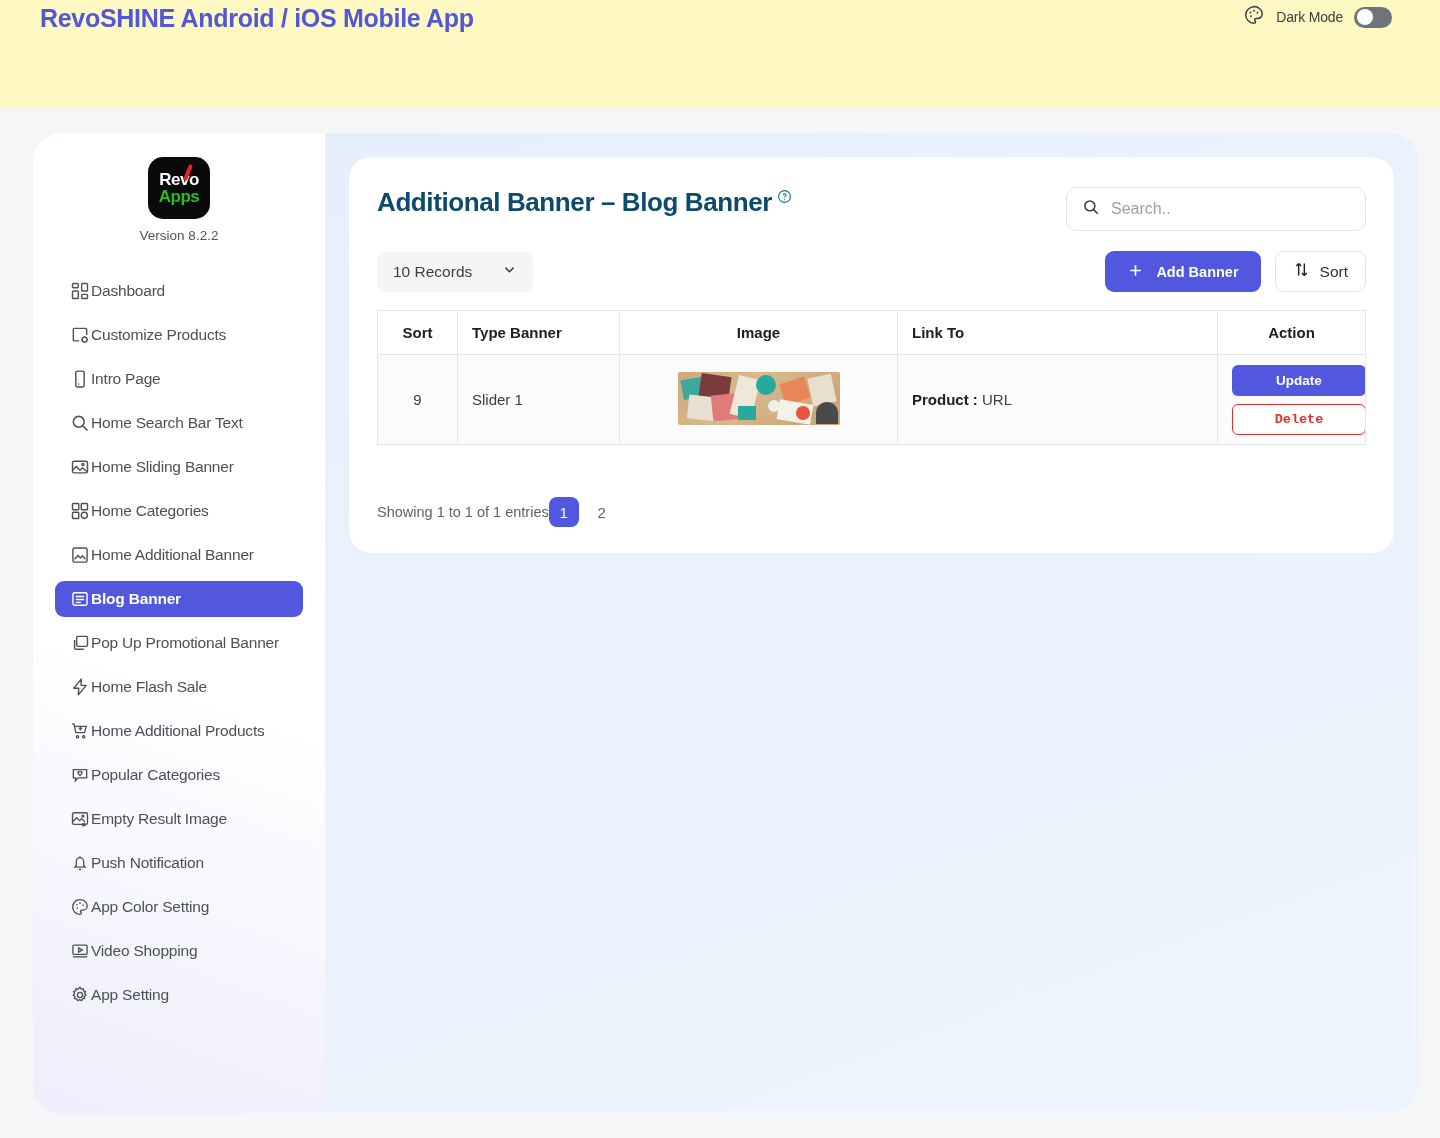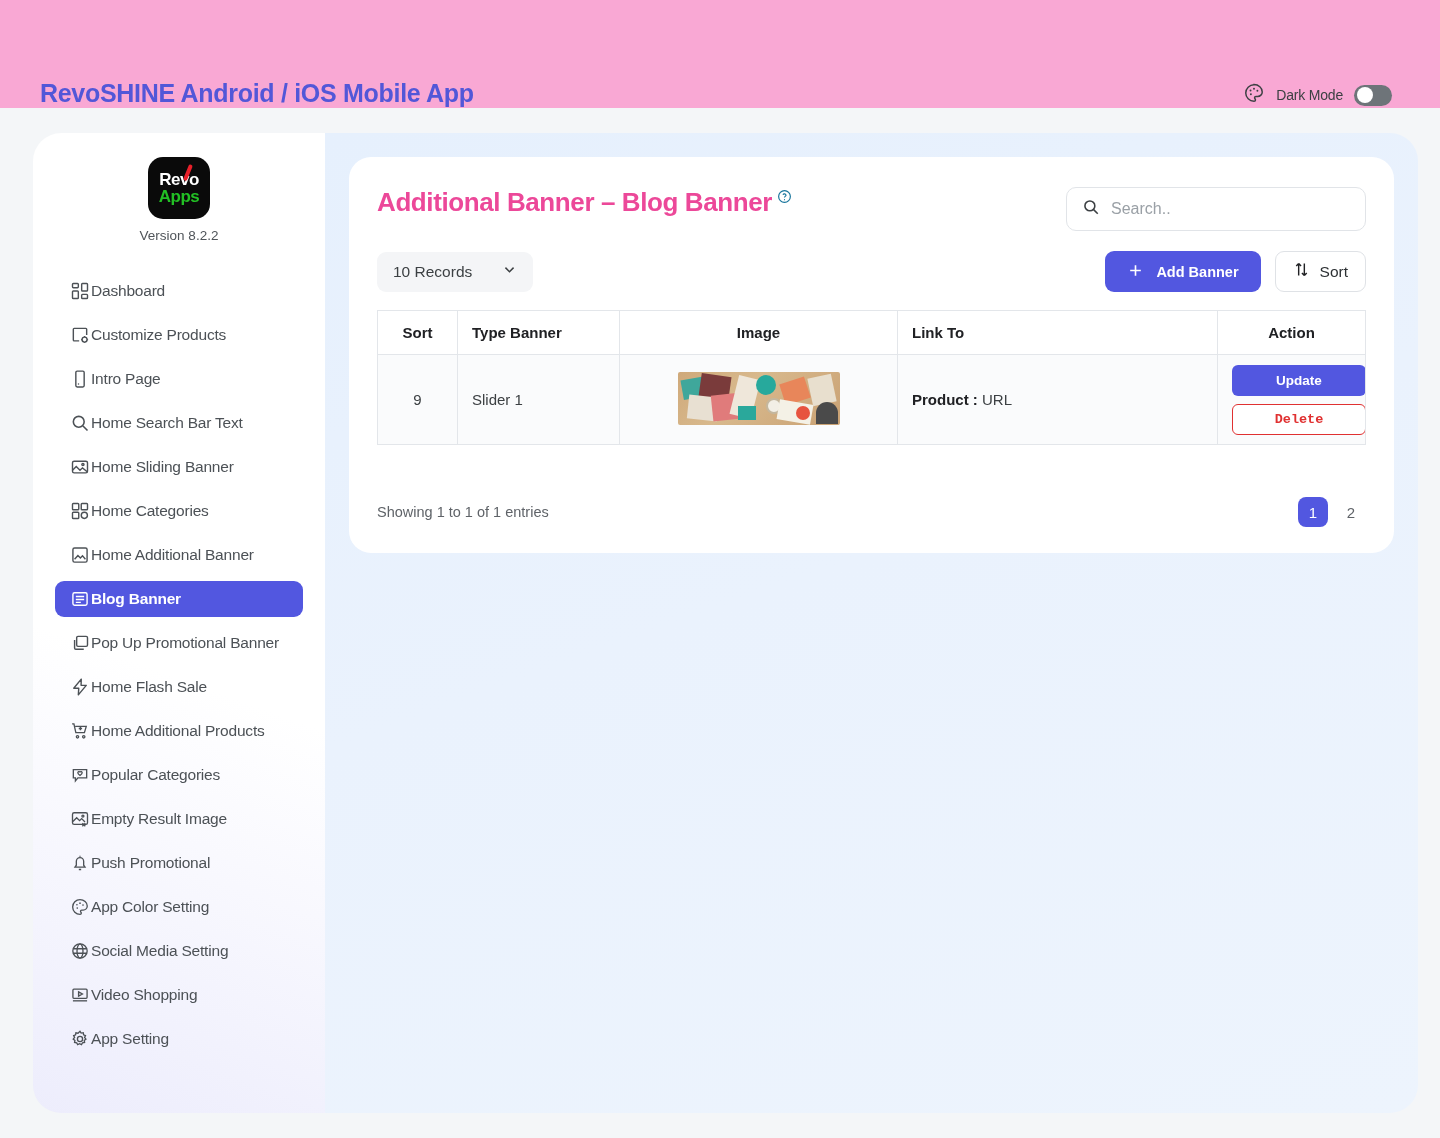--- a/index.html
+++ b/index.html
@@ -9,23 +9,23 @@
     background: #f4f6f8;
     font-family: "Liberation Sans", sans-serif;
     overflow: hidden;
   }
 
   
   .topbar {
     position: absolute;
     top: 0; left: 0;
     width: 1440px; height: 108px;
-    background: #f9a8d4;
-    display: flex;
-    align-items: flex-end;
+    background: #fef9c3;
+    display: flex;
+    align-items: flex-start;
     justify-content: space-between;
     padding: 4px 48px 0 40px;
   }
   .brand-title {
     font-size: 25px;
     font-weight: bold;
     color: #5257d8;
     letter-spacing: -0.3px;
   }
   .darkmode-wrap {
@@ -163,21 +163,21 @@
   }
 
   .card-head {
     display: flex;
     align-items: flex-start;
     justify-content: space-between;
   }
   .page-title {
     font-size: 26px;
     font-weight: bold;
-    color: #ec4899;
+    color: #0c4a6e;
     letter-spacing: -0.4px;
     white-space: nowrap;
   }
   .title-wrap { display: flex; align-items: flex-start; }
   .help-icon { margin: 2px 0 0 5px; flex: none; }
 
   .search-box {
     width: 300px; height: 44px;
     border: 1px solid #e1e4e8;
     border-radius: 10px;
@@ -325,21 +325,20 @@
     font-weight: bold;
     margin: 0 auto;
     cursor: pointer;
   }
 
   
   .table-foot {
     margin-top: 52px;
     display: flex;
     align-items: center;
-    justify-content: space-between;
   }
   .entries-text { font-size: 14.5px; color: #5f6368; }
   .pager { display: flex; align-items: center; gap: 8px; }
   .page-btn {
     min-width: 30px; height: 30px;
     border-radius: 8px;
     display: flex;
     align-items: center;
     justify-content: center;
     font-size: 15px;
@@ -529,46 +528,36 @@
         <span class="nav-label">Empty Result Image</span>
       </div>
 
       <div class="nav-item">
         <span class="nav-icon">
           <svg width="20" height="20" viewBox="0 0 24 24" fill="none" stroke="currentColor" stroke-width="1.6">
               <path d="M6 17h12l-1.6-2.3V10a4.4 4.4 0 0 0-8.8 0v4.7z"></path>
               <path d="M12 3.2v1.4M10.6 19.8h2.8"></path>
             </svg>
         </span>
-        <span class="nav-label">Push Promotional</span>
+        <span class="nav-label">Push Notification</span>
       </div>
 
       <div class="nav-item">
         <span class="nav-icon">
           <svg width="20" height="20" viewBox="0 0 24 24" fill="none" stroke="currentColor" stroke-width="1.6">
               <path d="M12 3.2a8.8 8.8 0 1 0 0 17.6c1 0 1.6-.7 1.6-1.5 0-.4-.2-.8-.5-1.1-.3-.3-.5-.6-.5-1 0-.8.7-1.5 1.5-1.5h1.7a4.9 4.9 0 0 0 4.9-4.9c0-4.2-3.9-7.6-8.7-7.6z"></path>
               <circle cx="8.3" cy="9.3" r="1" fill="currentColor" stroke="none"></circle>
               <circle cx="12" cy="7.4" r="1" fill="currentColor" stroke="none"></circle>
               <circle cx="15.6" cy="9.7" r="1" fill="currentColor" stroke="none"></circle>
               <circle cx="8.7" cy="13.3" r="1" fill="currentColor" stroke="none"></circle>
             </svg>
         </span>
         <span class="nav-label">App Color Setting</span>
       </div>
 
-      <div class="nav-item">
-        <span class="nav-icon">
-          <svg width="20" height="20" viewBox="0 0 24 24" fill="none" stroke="currentColor" stroke-width="1.6">
-              <circle cx="12" cy="12" r="8.6"></circle>
-              <path d="M3.5 9.3h17M3.5 14.7h17"></path>
-              <ellipse cx="12" cy="12" rx="3.6" ry="8.6"></ellipse>
-            </svg>
-        </span>
-        <span class="nav-label">Social Media Setting</span>
-      </div>
 
       <div class="nav-item">
         <span class="nav-icon">
           <svg width="20" height="20" viewBox="0 0 24 24" fill="none" stroke="currentColor" stroke-width="1.6">
               <rect x="3.5" y="5" width="17" height="11" rx="1.2"></rect>
               <path d="M10.3 8.2l4.6 2.6-4.6 2.6z"></path>
               <path d="M3.5 19h17"></path>
             </svg>
         </span>
         <span class="nav-label">Video Shopping</span>

